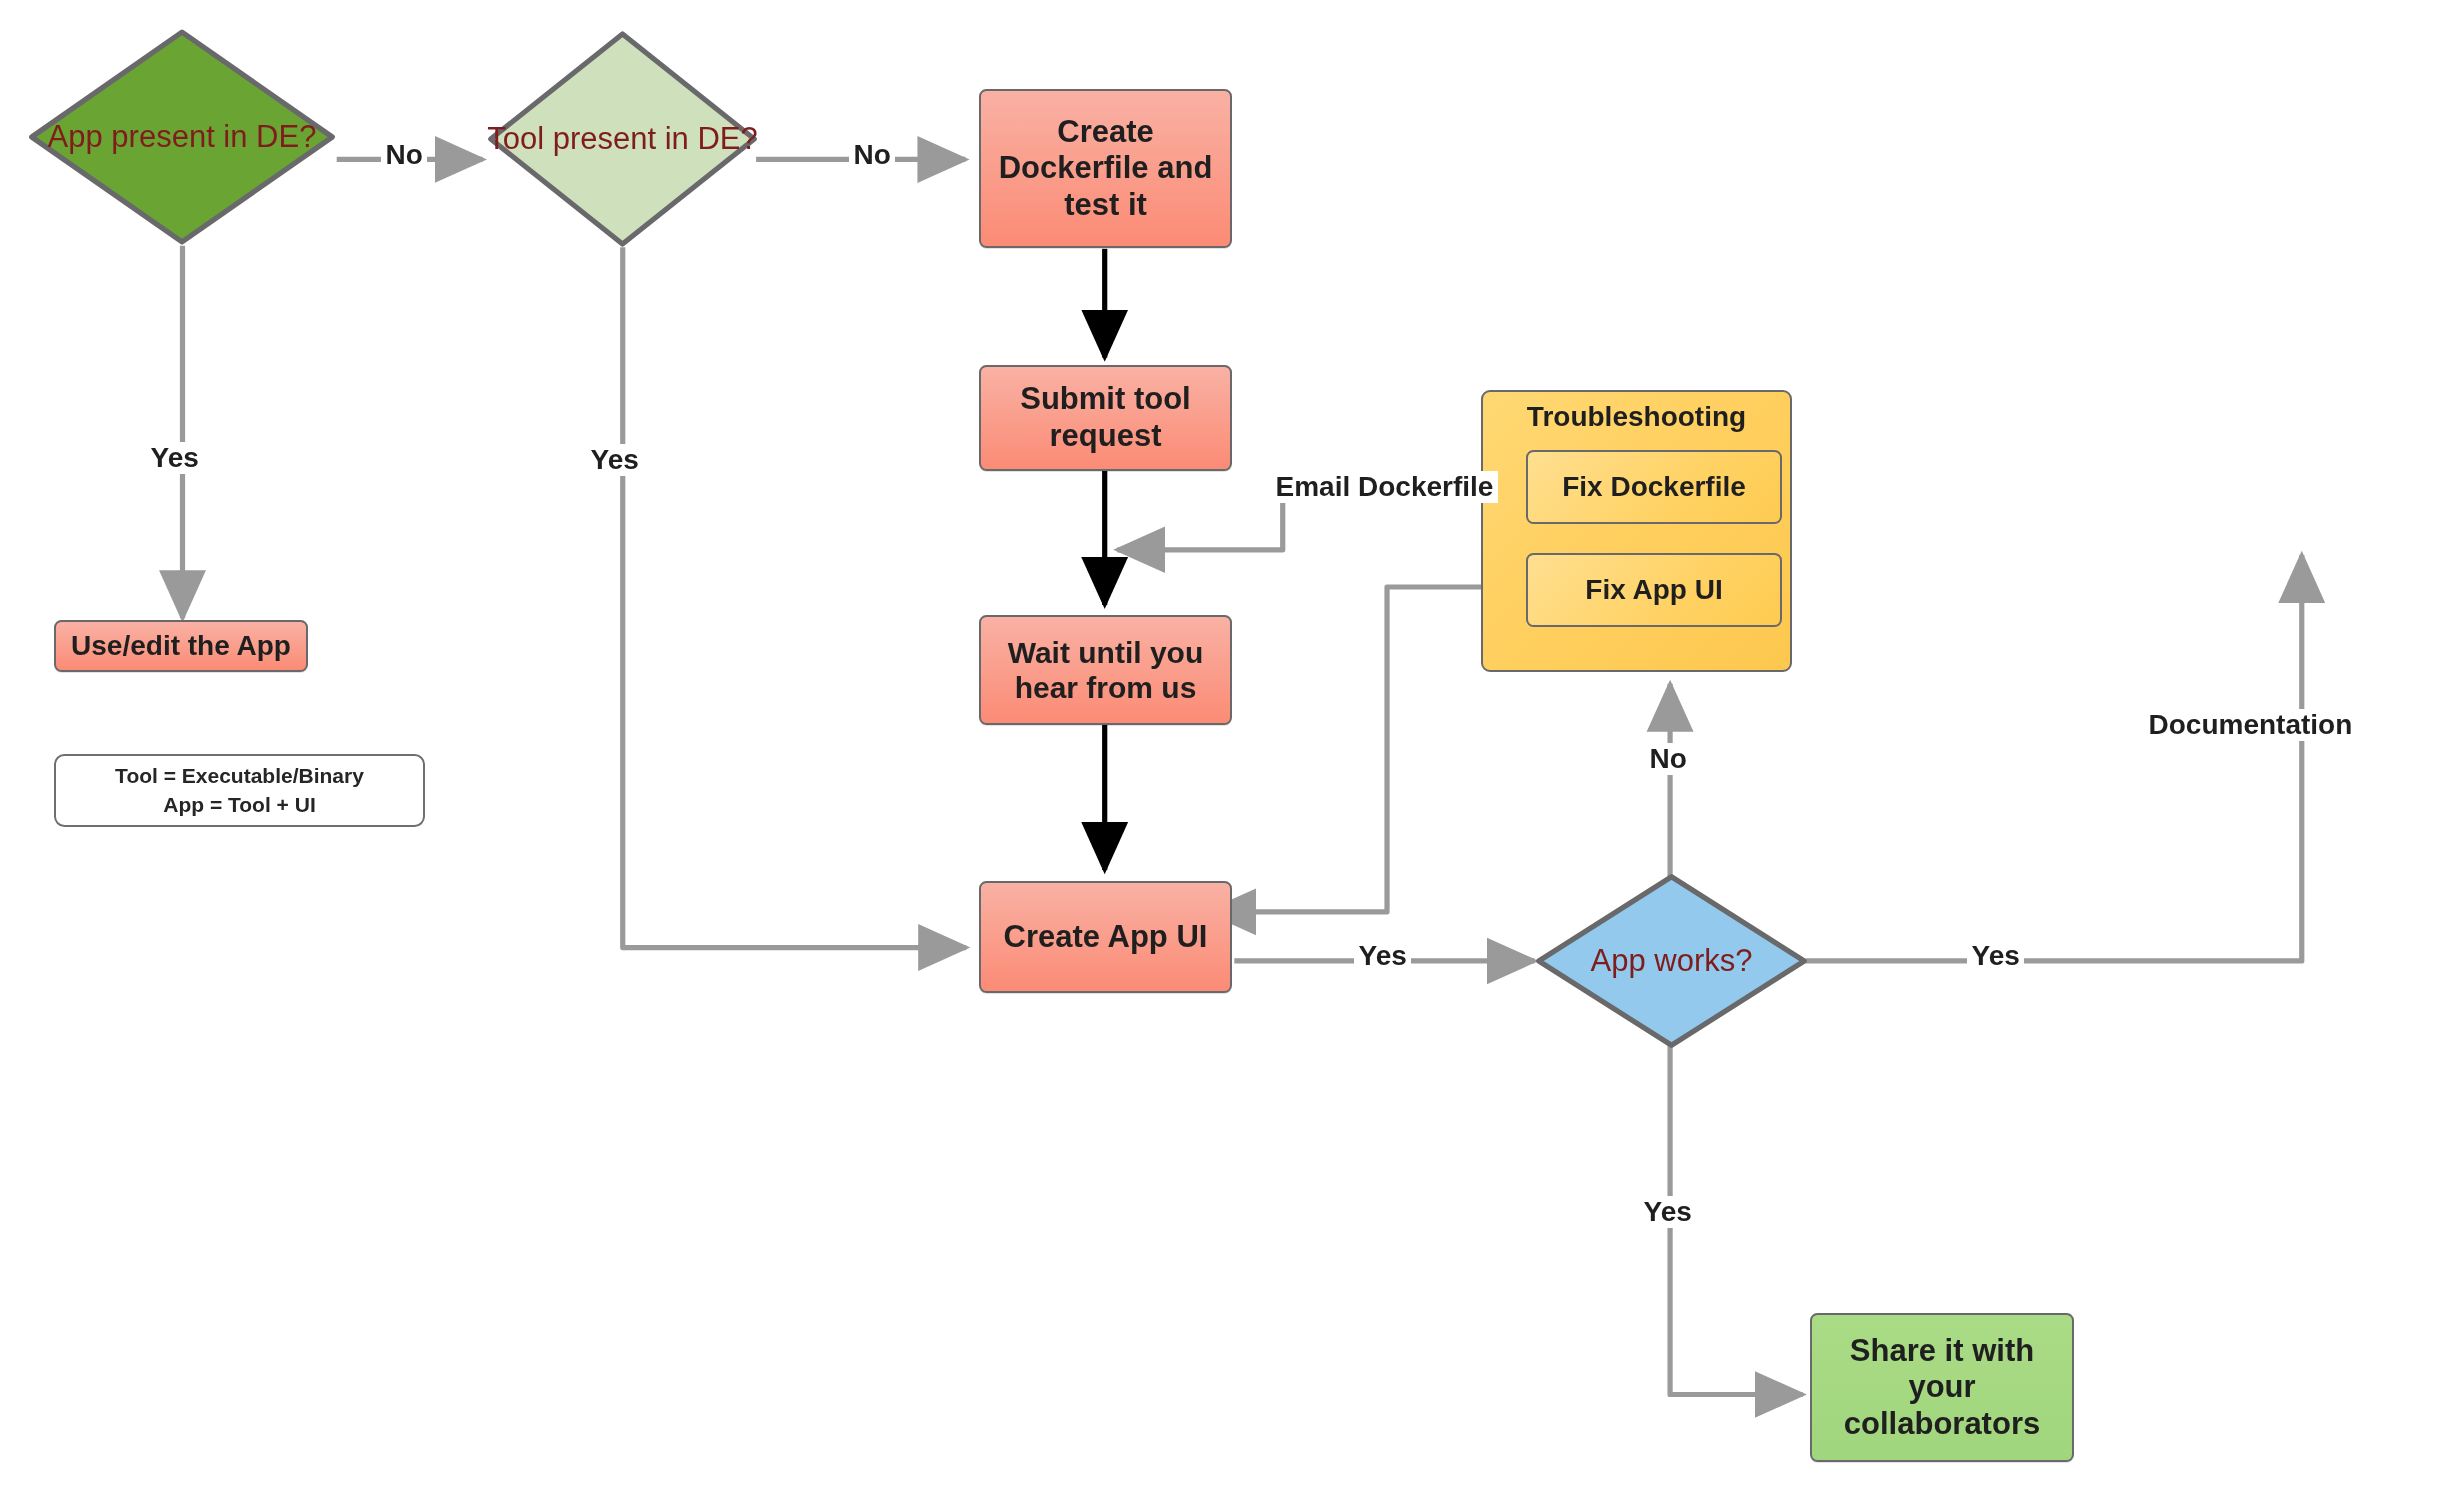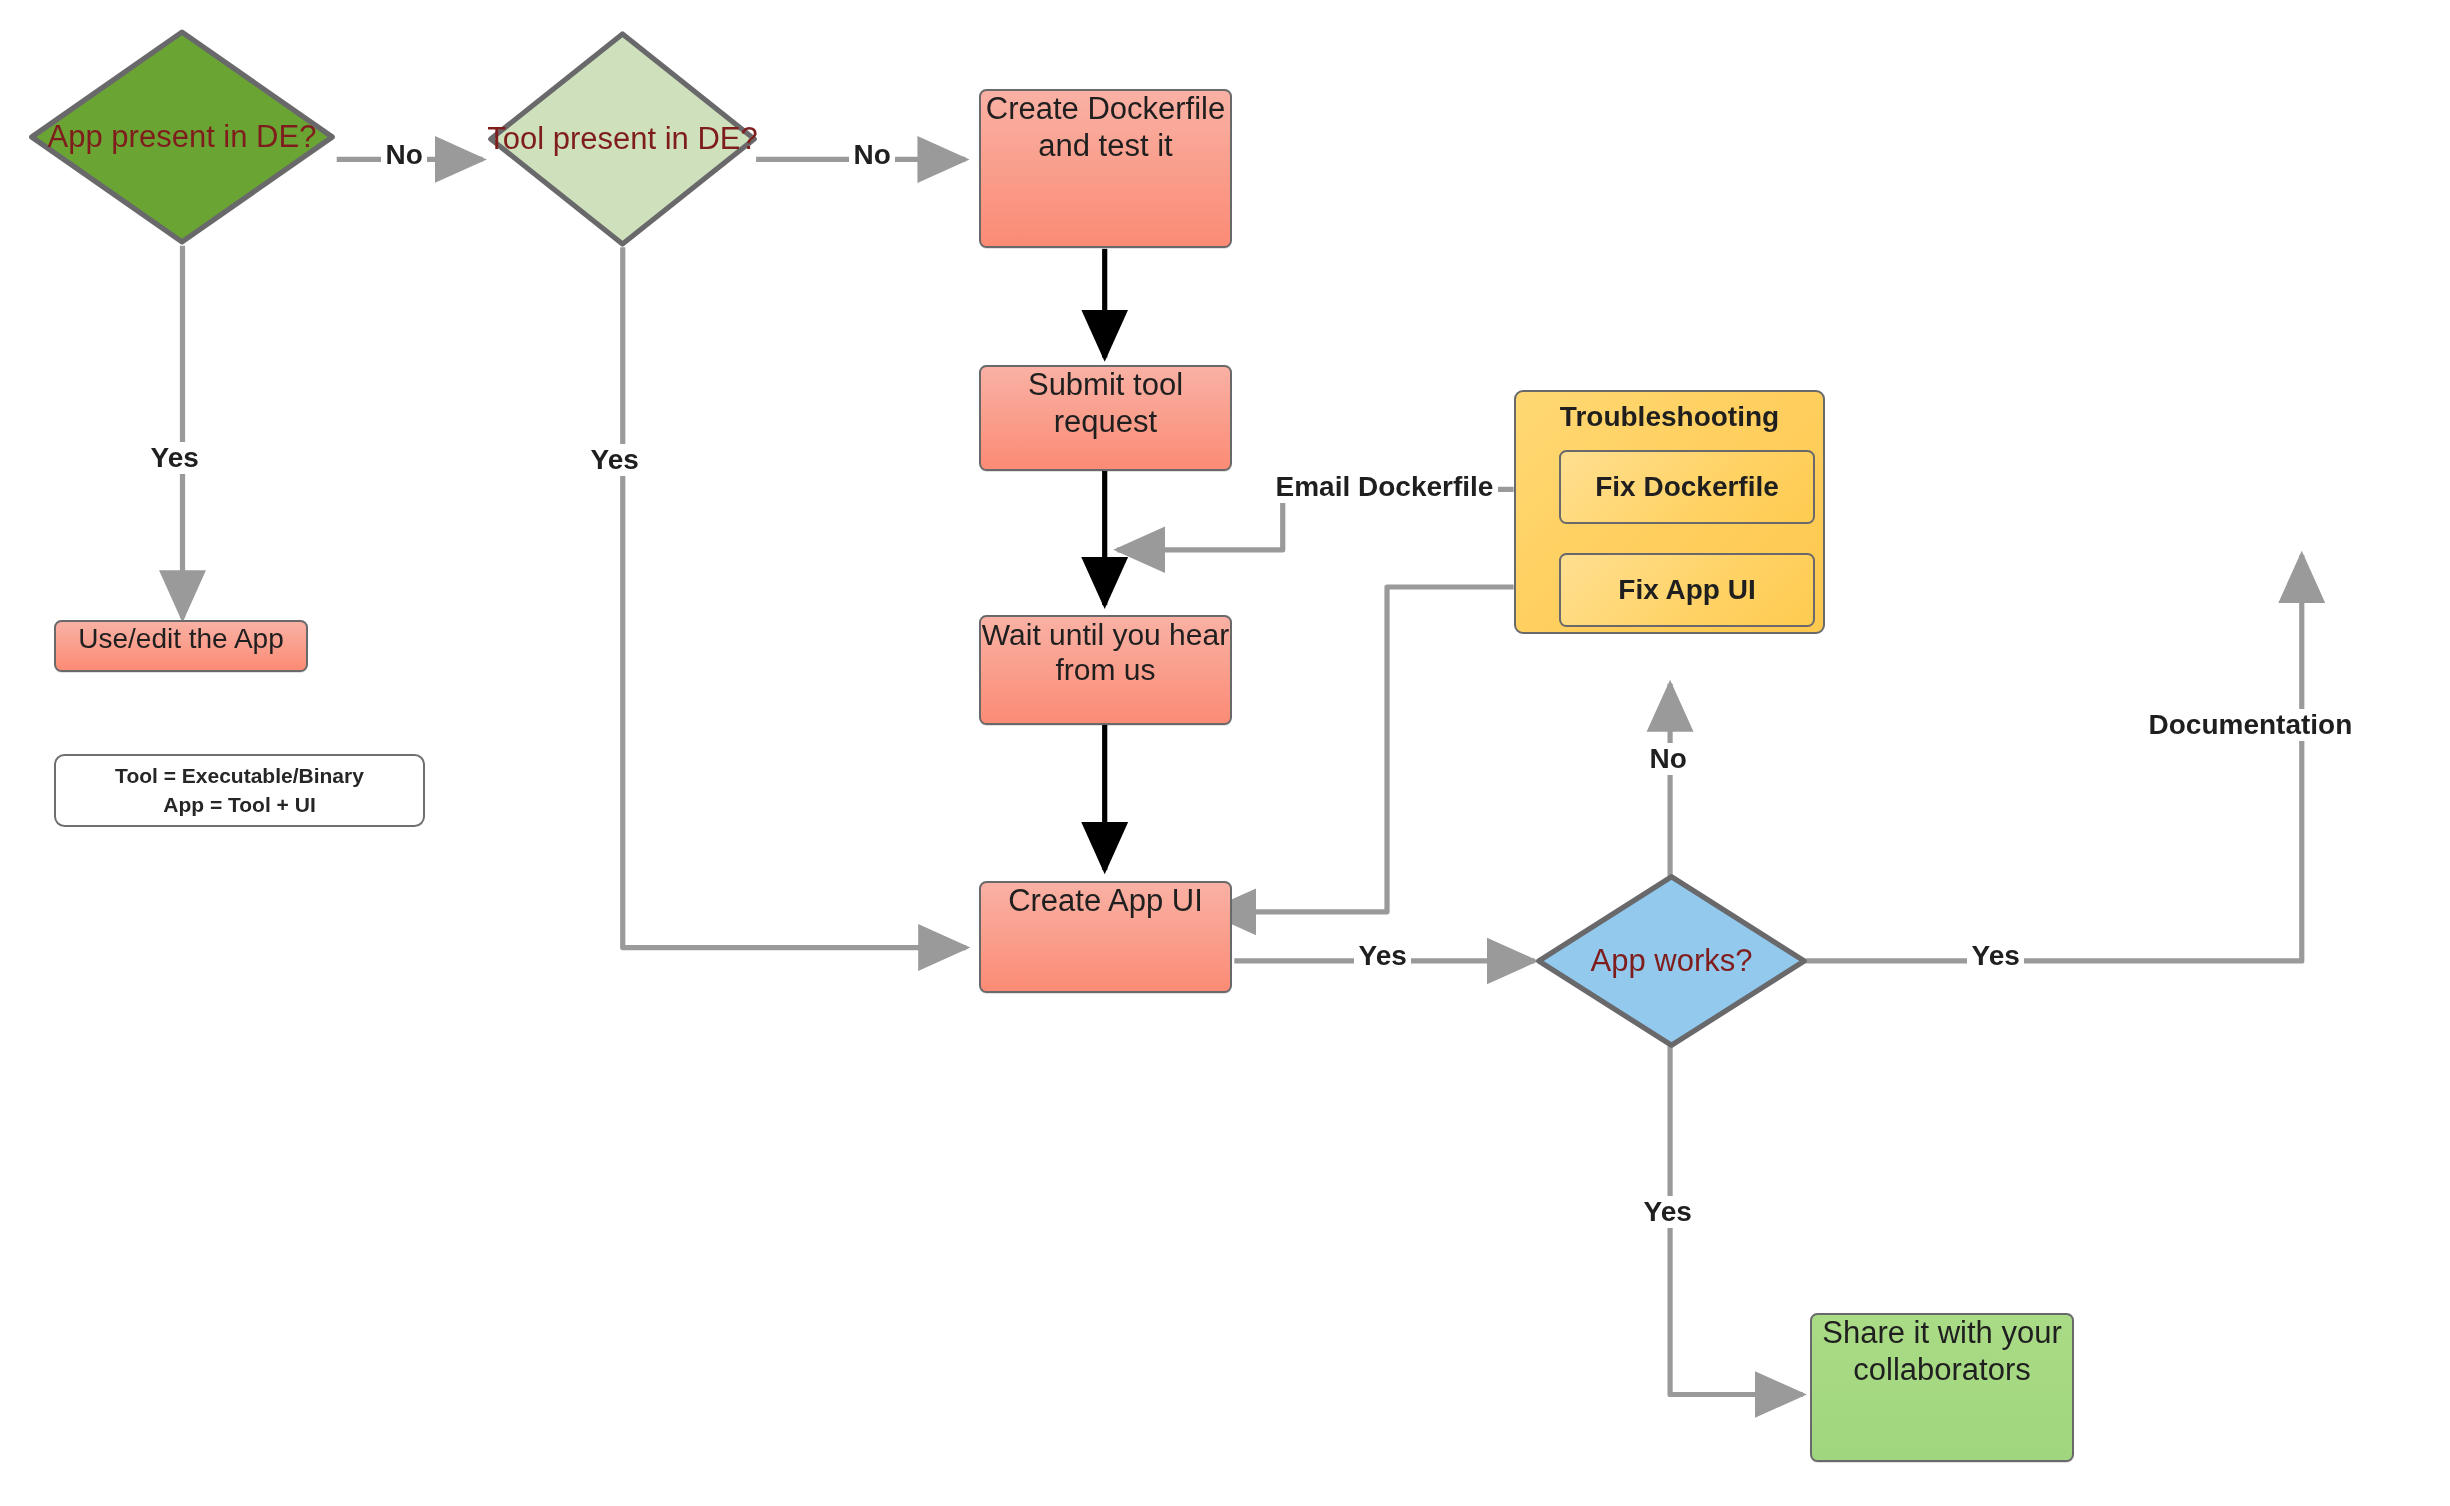--- a/index.html
+++ b/index.html
@@ -5,22 +5,22 @@
 <style>
   html,body{margin:0;padding:0;background:#ffffff;}
   body{
     font-family:"Liberation Sans", sans-serif;
     width:2450px;height:1507px;position:relative;overflow:hidden;
     -webkit-font-smoothing:antialiased;
   }
   #stage{position:absolute;left:0;top:0;width:2450px;height:1507px;}
   svg#edges{position:absolute;left:0;top:0;width:2450px;height:1507px;pointer-events:none;}
 
-  .node{position:absolute;box-sizing:border-box;display:flex;
-        justify-content:center;text-align:center;color:#1f1f1f;font-weight:normal;
+  .node{position:absolute;box-sizing:border-box;display:flex;align-items:center;
+        justify-content:center;text-align:center;color:#1f1f1f;font-weight:bold;
         line-height:1.18;}
 
   
   .rect{border:2.2px solid #69696b;border-radius:7.4px;
         box-shadow:0 0.7px 0.7px rgba(0,0,0,.12);}
   .salmon{background:linear-gradient(180deg,#f9b1a4 0%,#fb8b75 100%);}
   .greenbox{background:linear-gradient(180deg,#aadb86 0%,#a0d67d 100%);}
 
   
   .diamond{position:absolute;}
@@ -131,21 +131,21 @@
   </div>
 
   <div class="node rect salmon" style="left:979px;top:881px;width:253px;height:112px;font-size:31px;">
     <span>Create App UI</span>
   </div>
 
   <div class="node rect salmon" style="left:54px;top:620px;width:254px;height:52px;font-size:28px;">
     <span>Use/edit the App</span>
   </div>
 
-  <div class="group" style="left:1514px;top:390px;width:311px;height:244px;">
+  <div class="group" style="left:1481px;top:390px;width:311px;height:282px;">
     <div class="group-title" style="font-size:28px;">Troubleshooting</div>
     <div class="subbox" style="left:43px;top:58px;width:256px;height:74px;font-size:28px;">
       <span>Fix Dockerfile</span>
     </div>
     <div class="subbox" style="left:43px;top:161px;width:256px;height:74px;font-size:28px;">
       <span>Fix App UI</span>
     </div>
   </div>
 
   <div class="diamond" style="left:1535px;top:873px;width:273px;height:176px;font-size:31px;">

